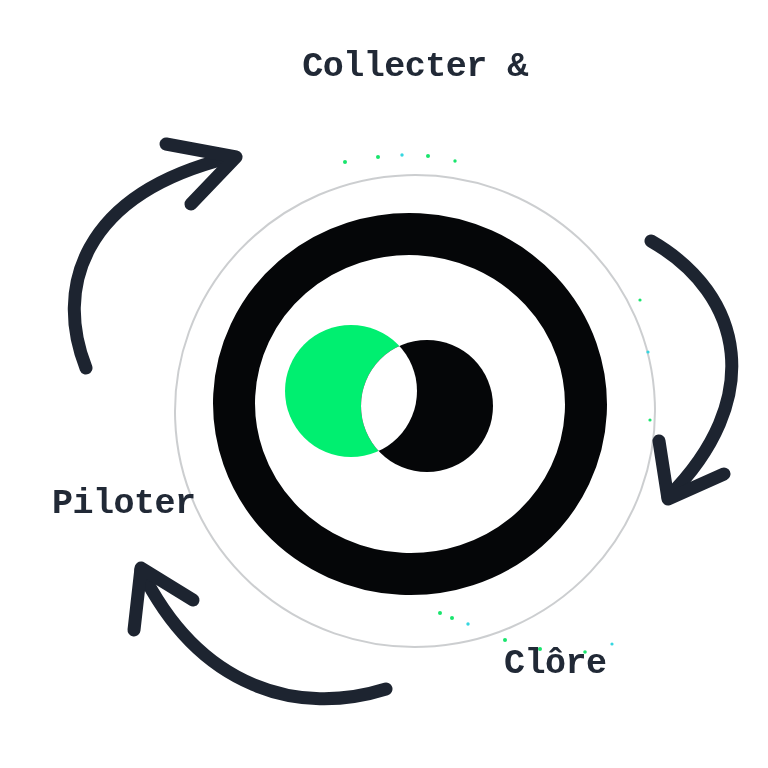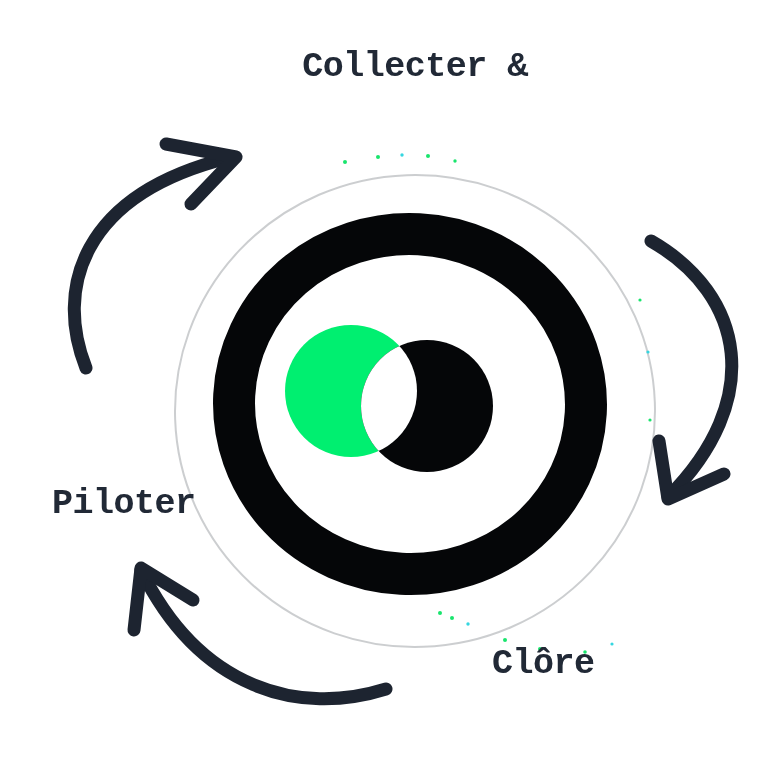--- a/index.html
+++ b/index.html
@@ -98,15 +98,15 @@
       </g>
     </g>
   </svg>
 
   <div class="label label-top" style="color: rgb(33, 41, 54);">
     <div>Collecter &amp;</div>
   </div>
 
   <div class="label label-left" style="color: rgb(33, 41, 54);">Piloter</div>
 
-  <div class="label label-bottom" style="color: rgb(33, 41, 54);">Clôre</div>
+  <div class="label label-bottom" style="color: rgb(33, 41, 54); margin-left: 12px;">Clôre</div>
 
 </div>
 
 </body></html>

